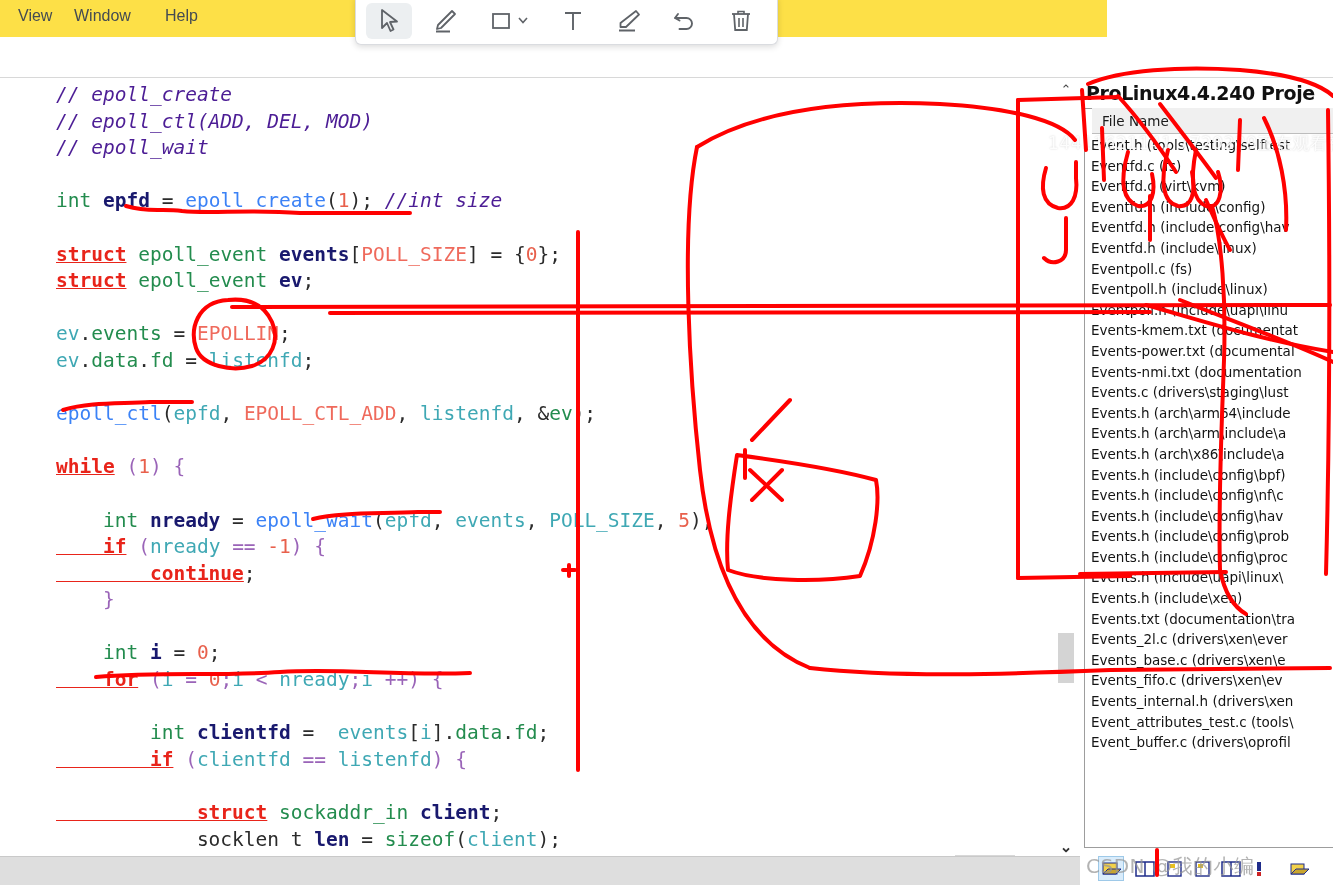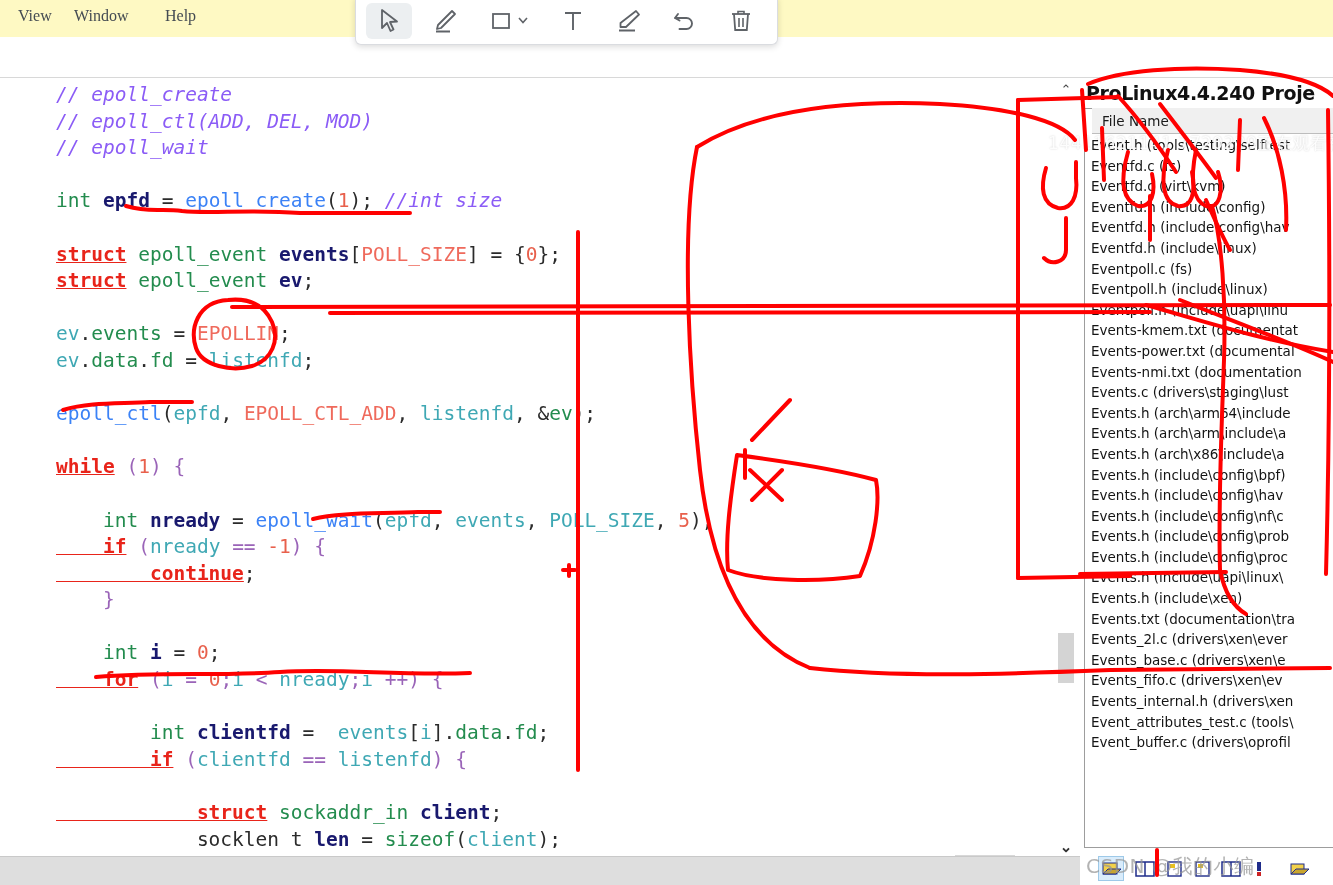--- a/index.html
+++ b/index.html
@@ -2,23 +2,22 @@
 <html><head>
 <meta charset="utf-8">
 <style>
   html,body{margin:0;padding:0;}
   body{
     width:1333px;height:885px;background:#ffffff;overflow:hidden;position:relative;
     font-family:"Liberation Sans",sans-serif;
   }
   
   #menubar{
-    position:absolute;left:0;top:0;width:1333px;height:37px;background:#fef9c3;
+    position:absolute;left:0;top:0;width:1107px;height:37px;background:#fde047;
     border-bottom:0;
-    font-family:Liberation Serif, serif;
   }
   #menubar .menu-item{
     position:absolute;top:16px;transform:translateY(-50%);
     font-size:16px;color:#444b52;line-height:1;
   }
   #menubar .menu-item:nth-child(1){left:18px;}
   #menubar .menu-item:nth-child(2){left:74px;}
   #menubar .menu-item:nth-child(3){left:165px;}
 
   
@@ -52,21 +51,21 @@
   
   #editor{
     position:absolute;left:0;top:78px;width:1080px;height:770px;background:#ffffff;
     overflow:hidden;
   }
   pre#code{
     margin:0;padding:4px 0 0 56px;
     font-family:"DejaVu Sans Mono","Liberation Mono",monospace;
     font-size:19.5px;line-height:26.6px;color:#2b2b2b;white-space:pre;
   }
-  .c-cmt{color:#8b5cf6;font-style:italic;}
+  .c-cmt{color:#4c1d95;font-style:italic;}
   .c-kw{color:#e8241a;font-weight:bold;text-decoration:underline;}
   .c-typ{color:#238c4e;}
   .c-var{color:#19196e;font-weight:bold;}
   .c-num{color:#e8604c;}
   .c-mac{color:#ef6a5c;}
   .c-fn{color:#3b82f6;}
   .c-id{color:#3fa8b4;}
   .c-pun{color:#9a64b8;}
   .c-pl{color:#2b2b2b;}
 
@@ -472,22 +471,22 @@
       <div class="frow">Eventpoll.h (include\linux)</div>
       <div class="frow">Eventpoll.h (include\uapi\linu</div>
       <div class="frow">Events-kmem.txt (documentat</div>
       <div class="frow">Events-power.txt (documental</div>
       <div class="frow">Events-nmi.txt (documentation</div>
       <div class="frow">Events.c (drivers\staging\lust</div>
       <div class="frow">Events.h (arch\arm64\include</div>
       <div class="frow">Events.h (arch\arm\include\a</div>
       <div class="frow">Events.h (arch\x86\include\a</div>
       <div class="frow">Events.h (include\config\bpf)</div>
+      <div class="frow">Events.h (include\config\nf\c</div>
       <div class="frow">Events.h (include\config\hav</div>
-      <div class="frow">Events.h (include\config\nf\c</div>
       <div class="frow">Events.h (include\config\prob</div>
       <div class="frow">Events.h (include\config\proc</div>
       <div class="frow">Events.h (include\uapi\linux\</div>
       <div class="frow">Events.h (include\xen)</div>
       <div class="frow">Events.txt (documentation\tra</div>
       <div class="frow">Events_2l.c (drivers\xen\ever</div>
       <div class="frow">Events_base.c (drivers\xen\e</div>
       <div class="frow">Events_fifo.c (drivers\xen\ev</div>
       <div class="frow">Events_internal.h (drivers\xen</div>
       <div class="frow">Event_attributes_test.c (tools\</div>

